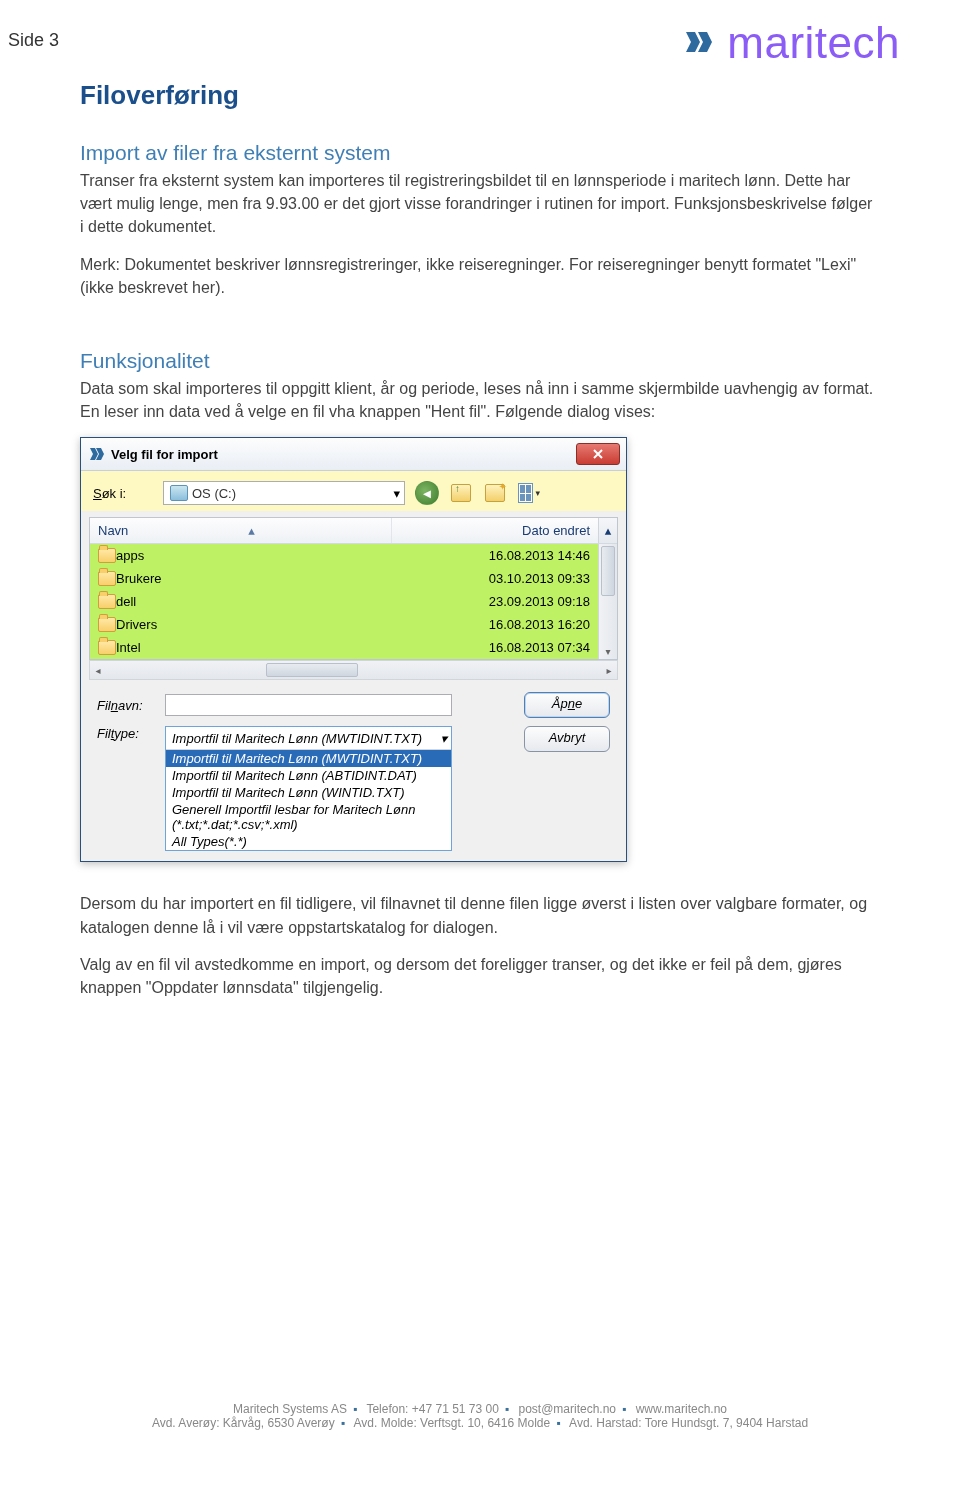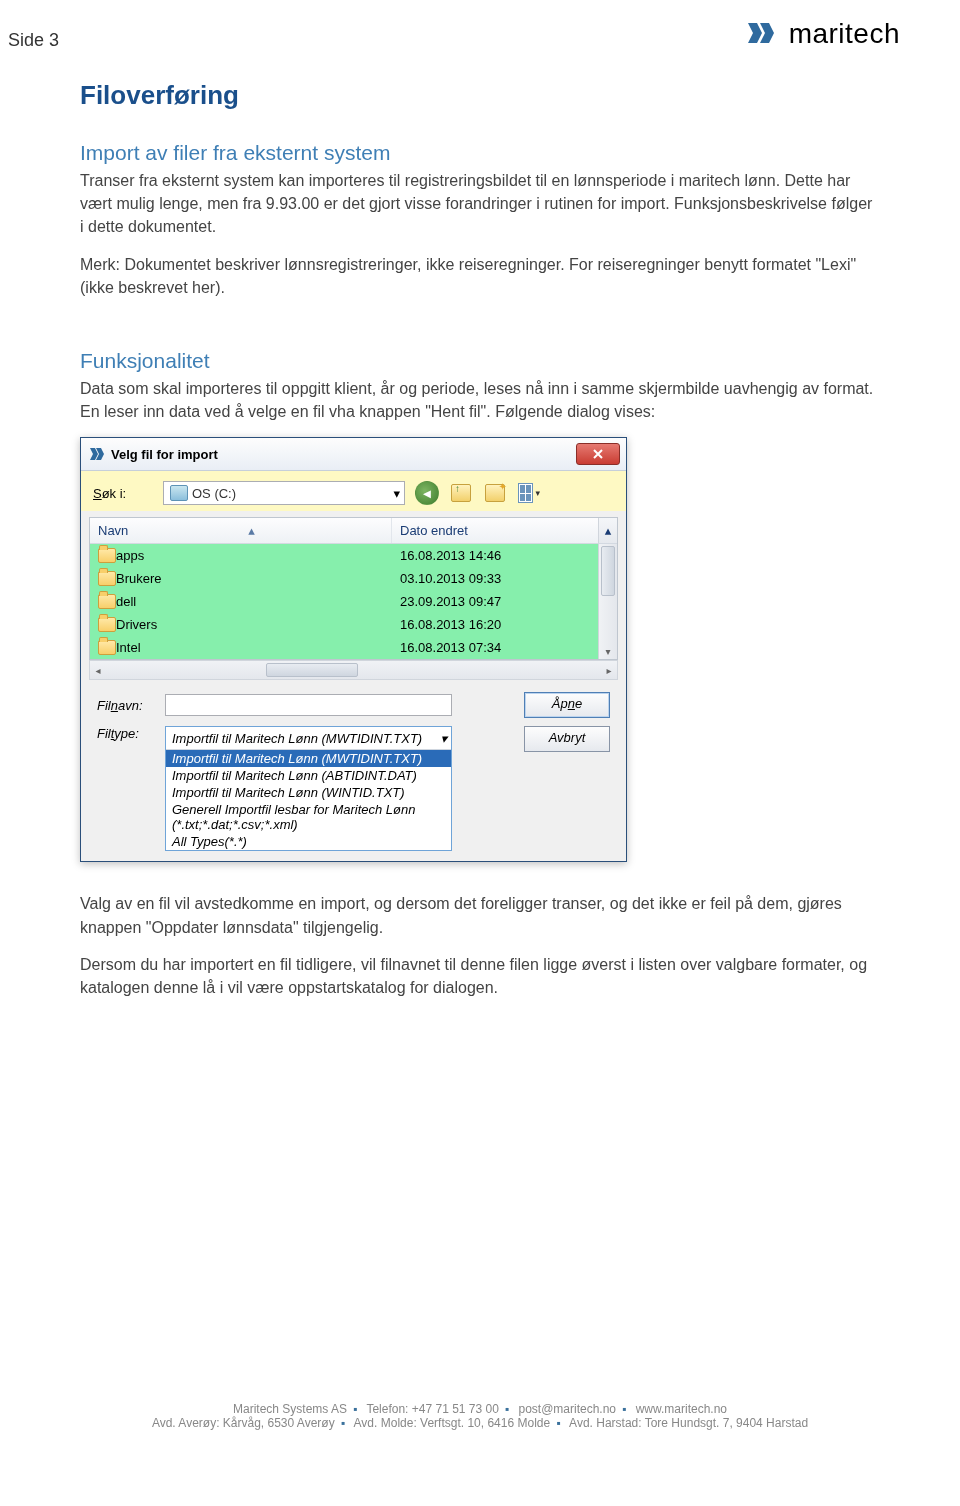--- a/index.html
+++ b/index.html
@@ -24,22 +24,22 @@
   }
   .logo {
     position: absolute;
     top: 18px;
     right: 60px;
     display: flex;
     align-items: center;
     gap: 6px;
   }
   .logo-text {
-    font-size: 28px;
-    color: #000000;
+    font-size: 44px;
+    color: #8b5cf6;
     letter-spacing: 0.5px;
   }
   h1.main {
     color: #1a4f8b;
     font-size: 26px;
     font-weight: bold;
     margin: 50px 0 30px 0;
   }
   h2.sub {
     color: #3f7fb5;
@@ -98,21 +98,22 @@
   }
   .combo .cv { display: flex; align-items: center; gap: 4px; }
   .combo .arrow { color: #000; }
   .tool-icons { display: flex; gap: 10px; align-items: center; }
   .ticon { width: 22px; height: 20px; display:flex; align-items:center; justify-content:center; border:1px solid transparent; }
   .ticon.back { background: radial-gradient(circle at 40% 40%, #7db562, #3f7e2e); border-radius: 50%; width:22px; height:22px; color:#fff;}
 
   .list-area {
     margin: 6px 8px 0 8px;
     border: 1px solid #bfc6cf;
-    background: #86efac;
+    background: #bef264;
+    text-align: right;
   }
   .list-head {
     display: flex;
     background: linear-gradient(#fdfdfe, #eef1f5);
     border-bottom: 1px solid #d3d9e1;
     font-size: 13px;
     color: #1a3c74;
   }
   .lh-name { flex: 1; padding: 5px 8px; border-right: 1px solid #e2e6ec; display:flex; align-items:center; gap:120px;}
   .lh-date { width: 190px; padding: 5px 8px; }
@@ -148,21 +149,21 @@
   }
   .hbtn {width:16px;text-align:center;color:#666;font-size:10px;}
   .hthumb { width: 90px; height: 12px; margin-left: 160px; background: linear-gradient(#e8ecf1,#cfd6df); border:1px solid #b8c0cb; border-radius:2px;}
 
   .form-row { display:flex; align-items:center; padding: 6px 16px; gap: 8px; font-style: italic; }
   .tinput { flex: 0 0 285px; height: 20px; border:1px solid #abadb3; background:#fff;}
   .wbtn {
     width: 84px; height: 24px;
     background: linear-gradient(#fdfdfd,#e6e9ee);
     border: 1px solid #8894a6;
-    border-radius: 0;
+    border-radius: 6px;
     text-align: center;
     line-height: 22px;
     color: #000;
   }
   .wbtn.primary { border: 1px solid #4f7fb5; box-shadow: 0 0 0 1px #bcd4ee inset; }
 
   .ft-combo {
     flex: 0 0 285px;
     border: 1px solid #6fa4d8;
     background: #fff;
@@ -293,21 +294,21 @@
                 <span class="folder-icon"></span>
                 <span>Brukere</span>
               </div>
               <div class="dt">03.10.2013 09:33</div>
             </div>
           <div class="lrow">
               <div class="nm">
                 <span class="folder-icon"></span>
                 <span>dell</span>
               </div>
-              <div class="dt">23.09.2013 09:47</div>
+              <div class="dt">23.09.2013 09:18</div>
             </div>
           <div class="lrow">
               <div class="nm">
                 <span class="folder-icon"></span>
                 <span>Drivers</span>
               </div>
               <div class="dt">16.08.2013 16:20</div>
             </div>
           <div class="lrow">
               <div class="nm">
@@ -349,22 +350,22 @@
           <div class="ft-opt">Importfil til Maritech Lønn (WINTID.TXT)</div>
           <div class="ft-opt">Generell Importfil lesbar for Maritech Lønn (*.txt;*.dat;*.csv;*.xml)</div>
           <div class="ft-opt">All Types(*.*)</div>
         </div>
       </div>
       <div style="flex:1"></div>
       <div class="wbtn">Avbryt</div>
     </div>
   </div>
 
+  <p class="body">Dersom du har importert en fil tidligere, vil filnavnet til denne filen ligge øverst i listen over valgbare formater, og katalogen denne lå i vil være oppstartskatalog for dialogen.</p>
   <p class="body">Valg av en fil vil avstedkomme en import, og dersom det foreligger transer, og det ikke er feil på dem, gjøres knappen "Oppdater lønnsdata" tilgjengelig.</p>
-  <p class="body">Dersom du har importert en fil tidligere, vil filnavnet til denne filen ligge øverst i listen over valgbare formater, og katalogen denne lå i vil være oppstartskatalog for dialogen.</p>
 
   <div class="footer">
     <div>
       <span>Maritech Systems AS</span><span class="sep">▪</span>
       <span>Telefon: +47 71 51 73 00</span><span class="sep">▪</span>
       <span>post@maritech.no</span><span class="sep">▪</span>
       <span>www.maritech.no</span>
     </div>
     <div>
       <span>Avd. Averøy: Kårvåg, 6530 Averøy</span><span class="sep">▪</span>

